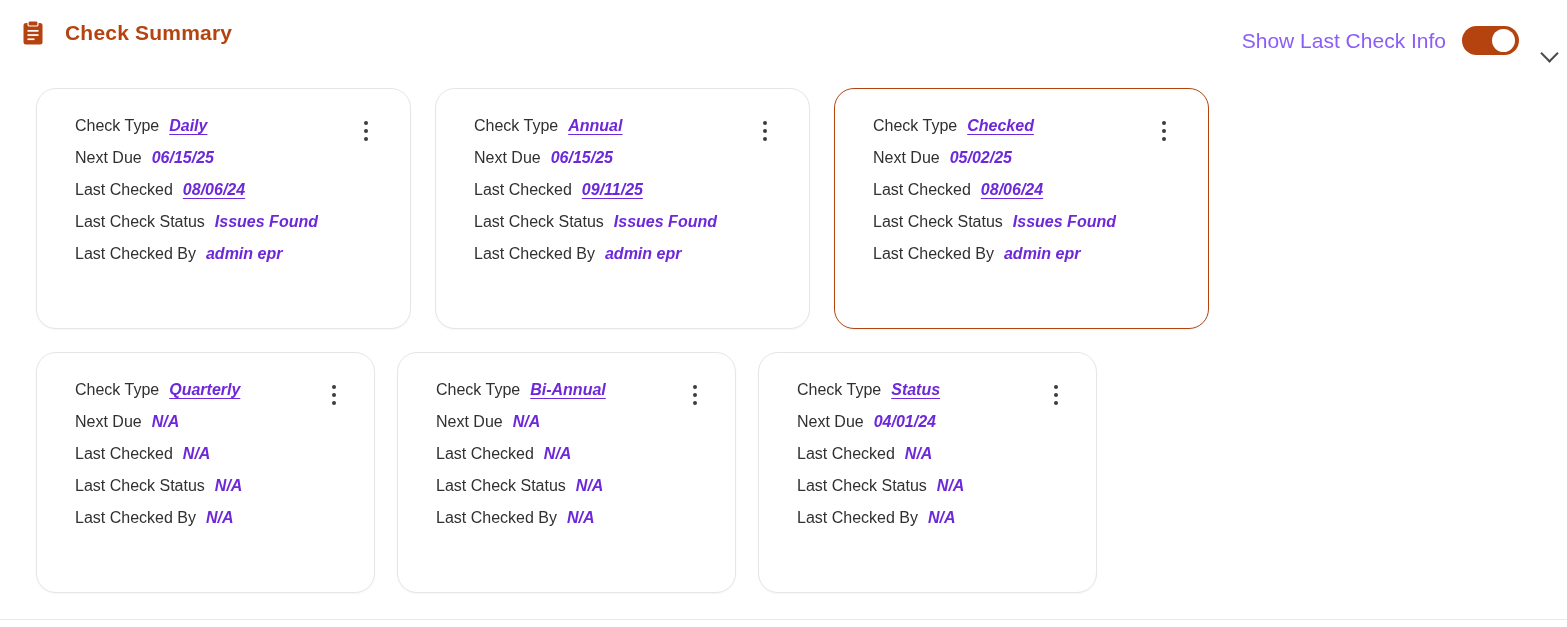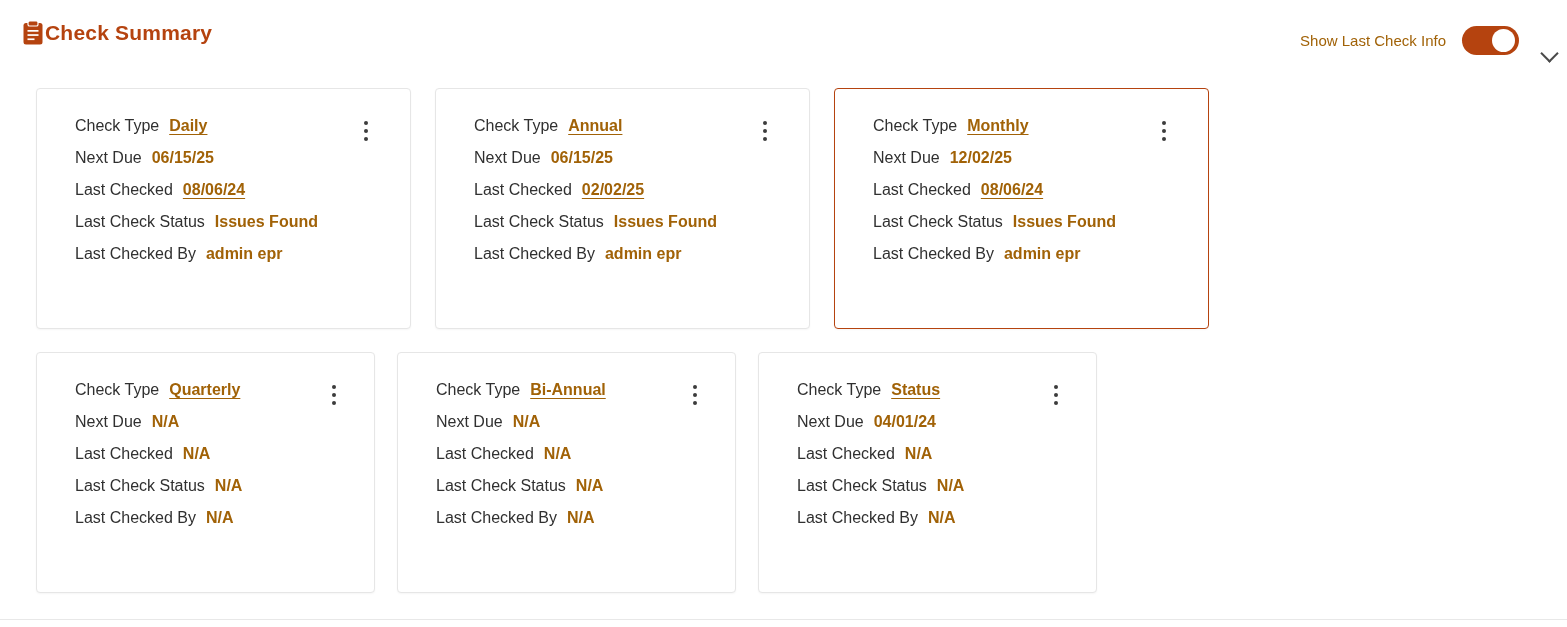--- a/index.html
+++ b/index.html
@@ -28,21 +28,21 @@
     left: 0;
     width: 1567px;
     height: 52px;
   }
   .title-wrap {
     position: absolute;
     left: 22px;
     top: 0;
     display: flex;
     align-items: center;
-    gap: 1px;
+    gap: 21px;
   }
   .clipboard-icon {
     width: 22px;
     height: 26px;
     position: relative;
     display: inline-block;
   }
   .clipboard-icon svg { display: block; }
   .page-title {
     font-size: 21px;
@@ -54,22 +54,22 @@
 
   .header-right {
     position: absolute;
     right: 48px;
     top: 6px;
     display: flex;
     align-items: center;
     gap: 16px;
   }
   .toggle-label {
-    font-size: 15px;
-    color: #a16207;
+    font-size: 21px;
+    color: #8b5cf6;
     white-space: nowrap;
   }
   .toggle {
     width: 57px;
     height: 29px;
     border-radius: 15px;
     background: #b5430f;
     position: relative;
     cursor: pointer;
   }
@@ -117,21 +117,21 @@
     left: 0;
     width: 1567px;
   }
   .row {
     position: relative;
     display: flex;
   }
   .card {
     background: #ffffff;
     border: 1px solid #e6e6e6;
-    border-radius: 4px;
+    border-radius: 20px;
     box-sizing: border-box;
     position: relative;
     box-shadow: 0 1px 2px rgba(0,0,0,0.04);
     text-align: right;
   }
   .card.highlight {
     border: 1px solid #b5430f;
   }
   .kebab {
     position: absolute;
@@ -158,22 +158,23 @@
     font-size: 16px;
     margin-bottom: 14px;
     white-space: nowrap;
   }
   .field .lbl {
     color: #303030;
     font-weight: normal;
   }
   .field .val {
     font-weight: bold;
-    color: #a16207;
+    color: #6d28d9;
     margin-left: 10px;
+    font-style: italic;
   }
   .field .val.underline {
     text-decoration: underline;
     text-underline-offset: 3px;
   }
   .card-inner {
     padding: 30px 24px 10px 38px;
   }
   .card-inner .field:last-child { margin-bottom: 0; }
 
@@ -273,21 +274,21 @@
           <div class="field">
             <span class="lbl">Check Type</span>
             <span class="val underline">Annual</span>
           </div>
           <div class="field">
             <span class="lbl">Next Due</span>
             <span class="val">06/15/25</span>
           </div>
           <div class="field">
             <span class="lbl">Last Checked</span>
-            <span class="val underline">02/02/25</span>
+            <span class="val underline">09/11/25</span>
           </div>
           <div class="field">
             <span class="lbl">Last Check Status</span>
             <span class="val">Issues Found</span>
           </div>
           <div class="field">
             <span class="lbl">Last Checked By</span>
             <span class="val">admin epr</span>
           </div>
         </div>
@@ -295,25 +296,25 @@
 
       <div class="card highlight">
         <div class="kebab">
             <span></span>
             <span></span>
             <span></span>
           </div>
         <div class="card-inner">
           <div class="field">
             <span class="lbl">Check Type</span>
-            <span class="val underline">Monthly</span>
-          </div>
-          <div class="field">
-            <span class="lbl">Next Due</span>
-            <span class="val">12/02/25</span>
+            <span class="val underline">Checked</span>
+          </div>
+          <div class="field">
+            <span class="lbl">Next Due</span>
+            <span class="val">05/02/25</span>
           </div>
           <div class="field">
             <span class="lbl">Last Checked</span>
             <span class="val underline">08/06/24</span>
           </div>
           <div class="field">
             <span class="lbl">Last Check Status</span>
             <span class="val">Issues Found</span>
           </div>
           <div class="field">

